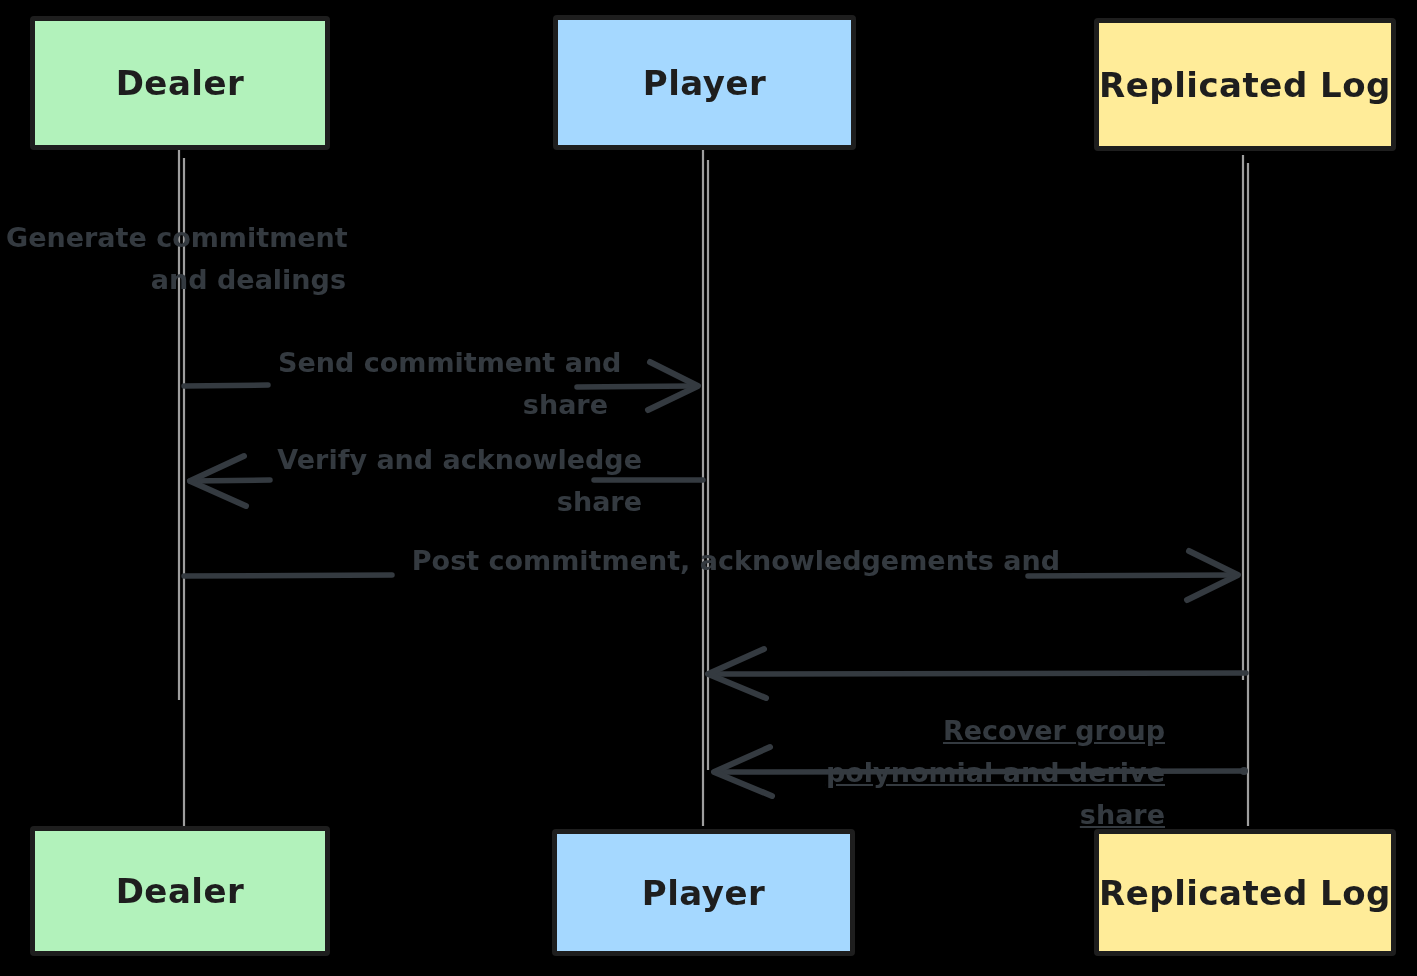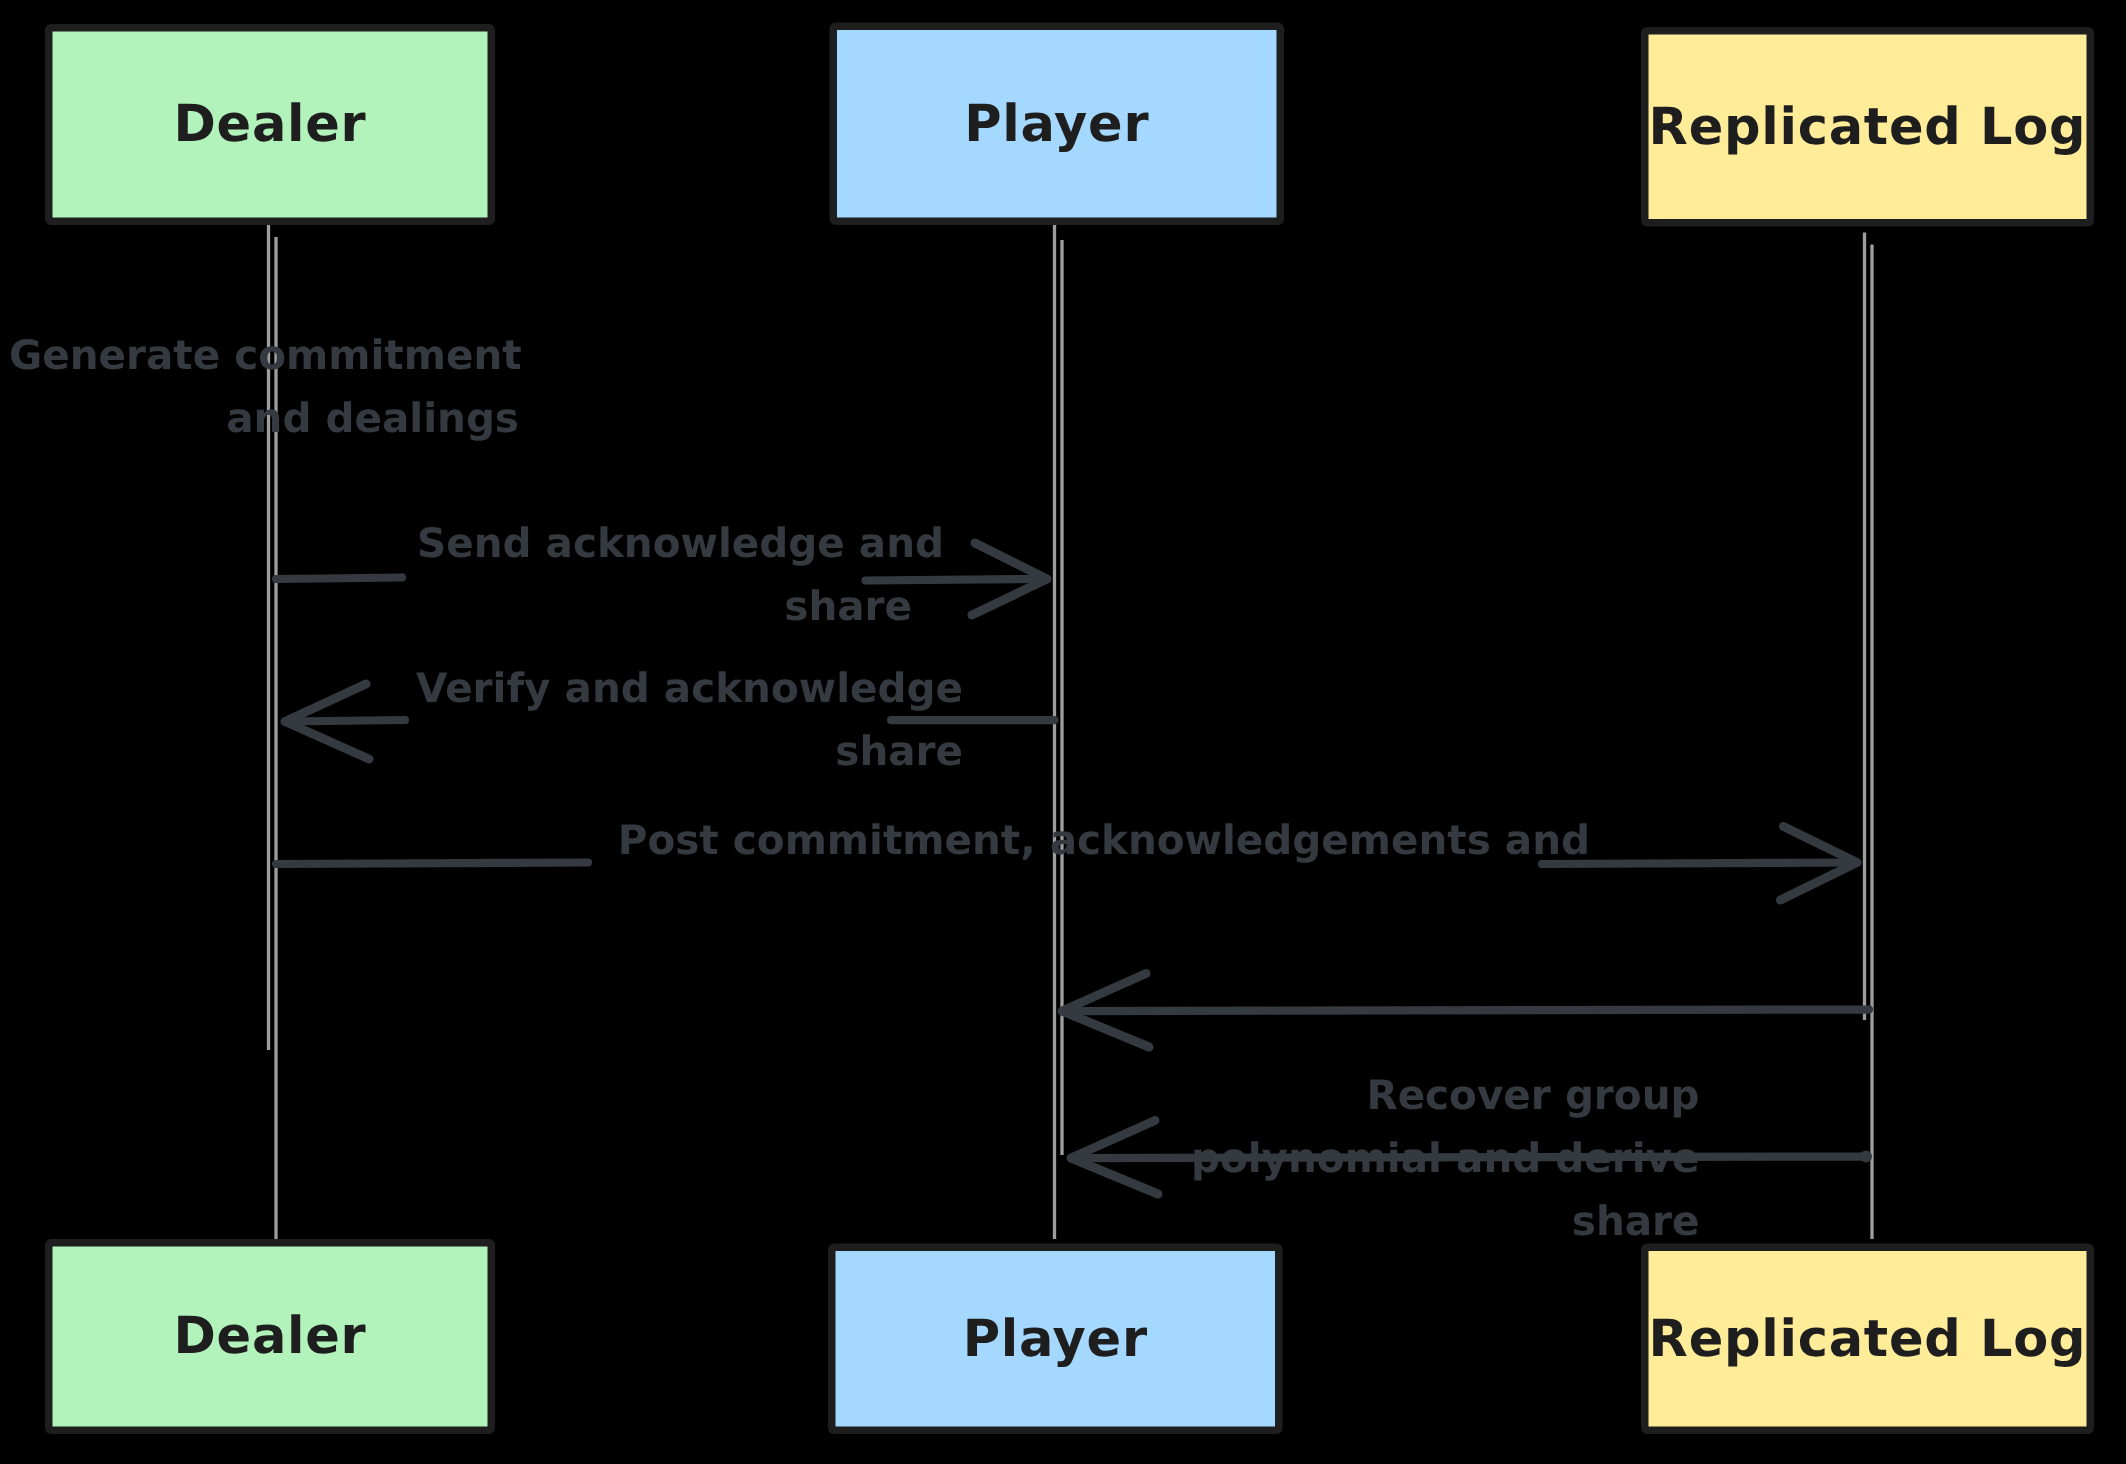--- a/index.html
+++ b/index.html
@@ -122,33 +122,33 @@
   <div class="actor-box fill-log" style="left:1094px;top:829px;width:302px;height:127px;">
     <span>Replicated Log</span>
   </div>
 
   <div class="msg" style="left:6px;top:217px;width:340px;">
     <span>Generate commitment</span>
     <span>and dealings</span>
   </div>
 
   <div class="msg" style="left:278px;top:342px;width:330px;">
-    <span>Send acknowledge and</span>
+    <span>Send commitment and</span>
     <span>share</span>
   </div>
 
   <div class="msg" style="left:252px;top:439px;width:390px;">
     <span>Verify and acknowledge</span>
     <span>share</span>
   </div>
 
   <div class="msg" style="left:360px;top:540px;width:700px;">
     <span>Post commitment, acknowledgements and</span>
   </div>
 
 
-  <div class="msg" style="left:753px;top:710px;width:380px;">
+  <div class="msg" style="left:785px;top:710px;width:380px;text-decoration:underline;">
     <span>Recover group</span>
     <span>polynomial and derive</span>
     <span>share</span>
   </div>
 
 </div>
 
 </body></html>

